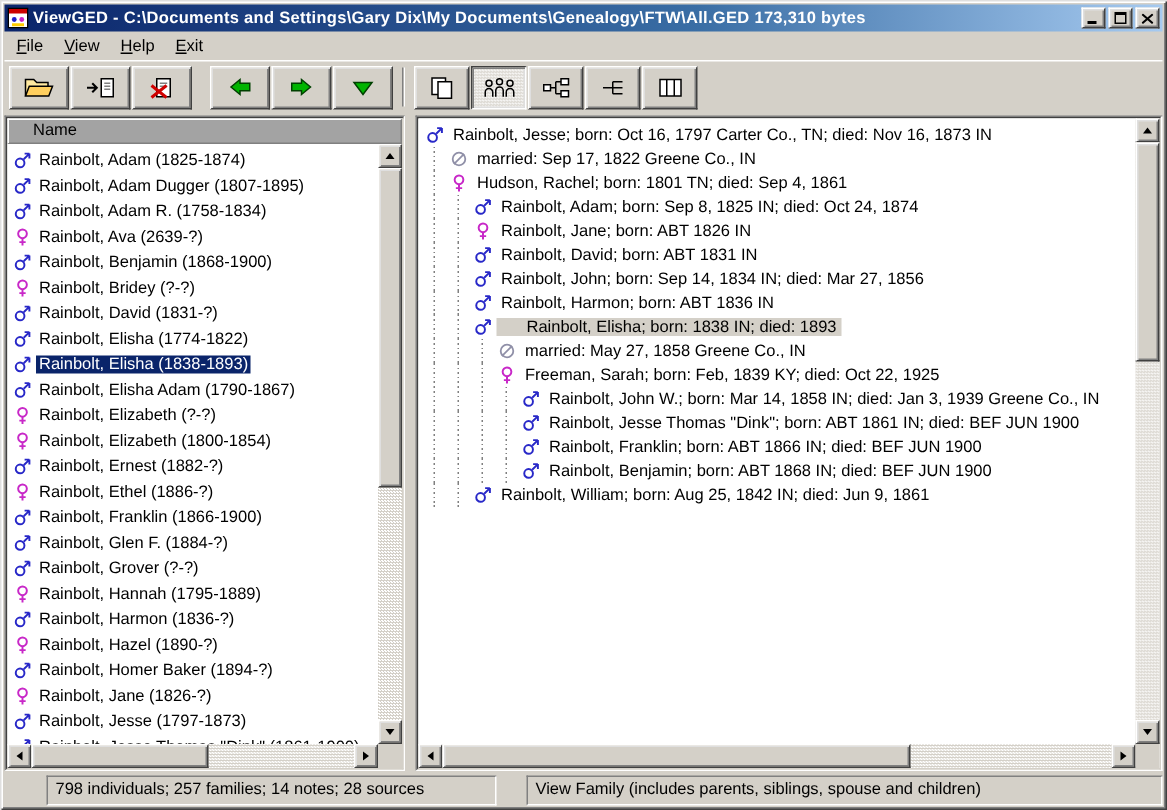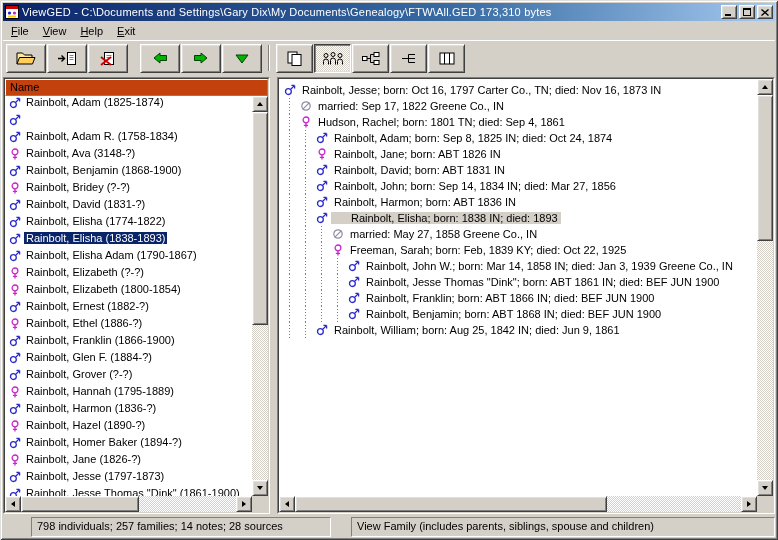--- a/index.html
+++ b/index.html
@@ -13,21 +13,21 @@
                 inset 2px 2px 0 #ffffff, inset -2px -2px 0 #808080;
   }
 
   
   .titlebar {
     height:18px; flex:0 0 18px;
     background:linear-gradient(90deg,#0a246a 0%,#3a6ea5 60%,#a6caf0 100%);
     display:flex; align-items:center; padding:0 2px; color:#fff;
   }
   .app-icon { width:14px; height:14px; margin-right:3px; display:inline-flex; }
-  .title-text { font-weight:normal; font-size:11px; white-space:nowrap; overflow:hidden; flex:1; letter-spacing:.2px; }
+  .title-text { font-weight:bold; font-size:11px; white-space:nowrap; overflow:hidden; flex:1; letter-spacing:.2px; }
   .win-btns { display:flex; gap:2px; }
   .win-btn {
     width:16px; height:14px; background:#d4d0c8; position:relative;
     border:1px solid; border-color:#ffffff #404040 #404040 #ffffff;
     box-shadow: inset 1px 1px 0 #dfdfdf, inset -1px -1px 0 #808080;
     display:inline-flex; align-items:center; justify-content:center; padding:0;
   }
   .min-glyph { position:absolute; left:3px; bottom:2px; width:6px; height:2px; background:#000; }
   .max-glyph { position:absolute; left:3px; top:2px; width:8px; height:8px; border:1px solid #000; border-top:2px solid #000; }
 
@@ -63,25 +63,25 @@
   .sunken-inner { border:1px solid; border-color:#404040 #d4d0c8 #d4d0c8 #404040; width:100%; height:100%; }
 
   .left-panel { flex:0 0 267px; }
   .right-panel { flex:1; min-width:0; }
 
   .list-grid {
     display:grid; width:100%; height:100%;
     grid-template-columns:1fr 16px; grid-template-rows:17px 1fr 16px; background:#fff;
   }
   .col-header {
-    grid-column:1/3; background:#c2410c; text-align:left; padding:1px 4px; font-size:11px;
+    grid-column:1/3; background:#a3a3a3; text-align:left; padding:1px 16px; font-size:11px;
     border:1px solid; border-color:#ffffff #808080 #808080 #ffffff;
   }
   .list-body { grid-column:1; grid-row:2; overflow:hidden; background:#fff; }
-  .list-row { display:flex; align-items:flex-start; height:17px; padding-left:3px; white-space:nowrap; }
+  .list-row { display:flex; align-items:flex-end; height:17px; padding-left:3px; white-space:nowrap; }
   .glyph { width:13px; height:13px; display:inline-flex; align-items:center; justify-content:center; margin-right:3px; flex:0 0 13px; }
   .list-label { padding:0 2px; }
   .list-row.selected .list-label { background:#0a246a; color:#fff; }
 
   .tree-grid {
     display:grid; width:100%; height:100%;
     grid-template-columns:1fr 16px; grid-template-rows:1fr 16px; background:#fff;
   }
   .tree-body { grid-column:1; grid-row:1; overflow:hidden; background:#fff; padding:3px 0 0 4px; }
   .tree-row { display:flex; align-items:center; height:16px; white-space:nowrap; }
@@ -260,38 +260,39 @@
                 </span>
                 <span class="list-label">Rainbolt, Adam (1825-1874)</span>
               </div>
               <div class="list-row">
                 <span class="glyph">
                   <svg width="12" height="12" viewBox="0 0 12 12">
                     <circle cx="4.4" cy="7.6" r="2.9" fill="none" stroke="#2828c8" stroke-width="1.3"></circle>
                     <path d="M6.8 5.2 L10.6 1.4 M10.6 1.4 H7.4 M10.6 1.4 V4.6" stroke="#2828c8" stroke-width="1.3" fill="none"></path>
                   </svg>
                 </span>
+                <span class="list-label">Rainbolt, Adam Dugger (1807-1895)</span>
               </div>
               <div class="list-row">
                 <span class="glyph">
                   <svg width="12" height="12" viewBox="0 0 12 12">
                     <circle cx="4.4" cy="7.6" r="2.9" fill="none" stroke="#2828c8" stroke-width="1.3"></circle>
                     <path d="M6.8 5.2 L10.6 1.4 M10.6 1.4 H7.4 M10.6 1.4 V4.6" stroke="#2828c8" stroke-width="1.3" fill="none"></path>
                   </svg>
                 </span>
                 <span class="list-label">Rainbolt, Adam R. (1758-1834)</span>
               </div>
               <div class="list-row">
                 <span class="glyph">
                   <svg width="12" height="12" viewBox="0 0 12 12">
                     <circle cx="6" cy="3.9" r="2.9" fill="none" stroke="#c828c8" stroke-width="1.3"></circle>
                     <path d="M6 6.8 V11.6 M3.9 9.4 H8.1" stroke="#c828c8" stroke-width="1.3"></path>
                   </svg>
                 </span>
-                <span class="list-label">Rainbolt, Ava (3148-?)</span>
+                <span class="list-label">Rainbolt, Ava (2639-?)</span>
               </div>
               <div class="list-row">
                 <span class="glyph">
                   <svg width="12" height="12" viewBox="0 0 12 12">
                     <circle cx="4.4" cy="7.6" r="2.9" fill="none" stroke="#2828c8" stroke-width="1.3"></circle>
                     <path d="M6.8 5.2 L10.6 1.4 M10.6 1.4 H7.4 M10.6 1.4 V4.6" stroke="#2828c8" stroke-width="1.3" fill="none"></path>
                   </svg>
                 </span>
                 <span class="list-label">Rainbolt, Benjamin (1868-1900)</span>
               </div>

